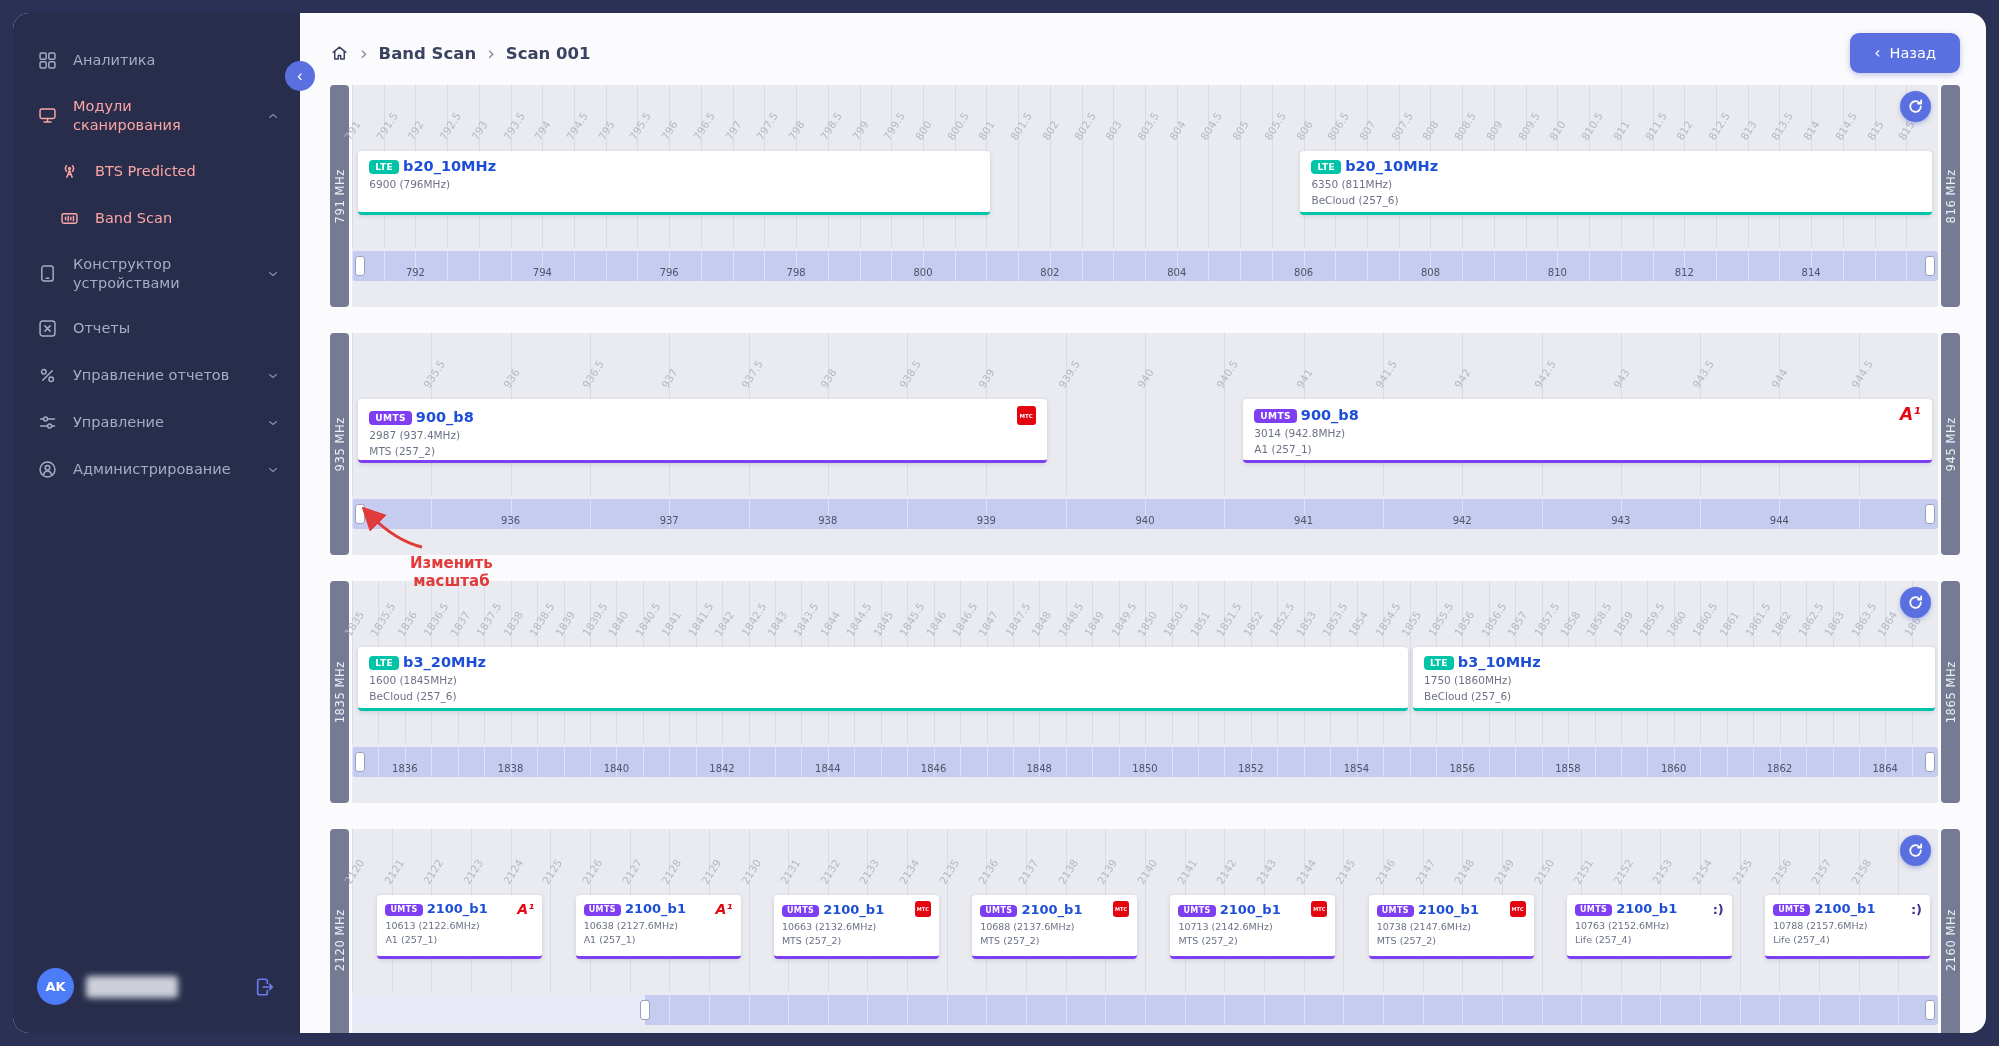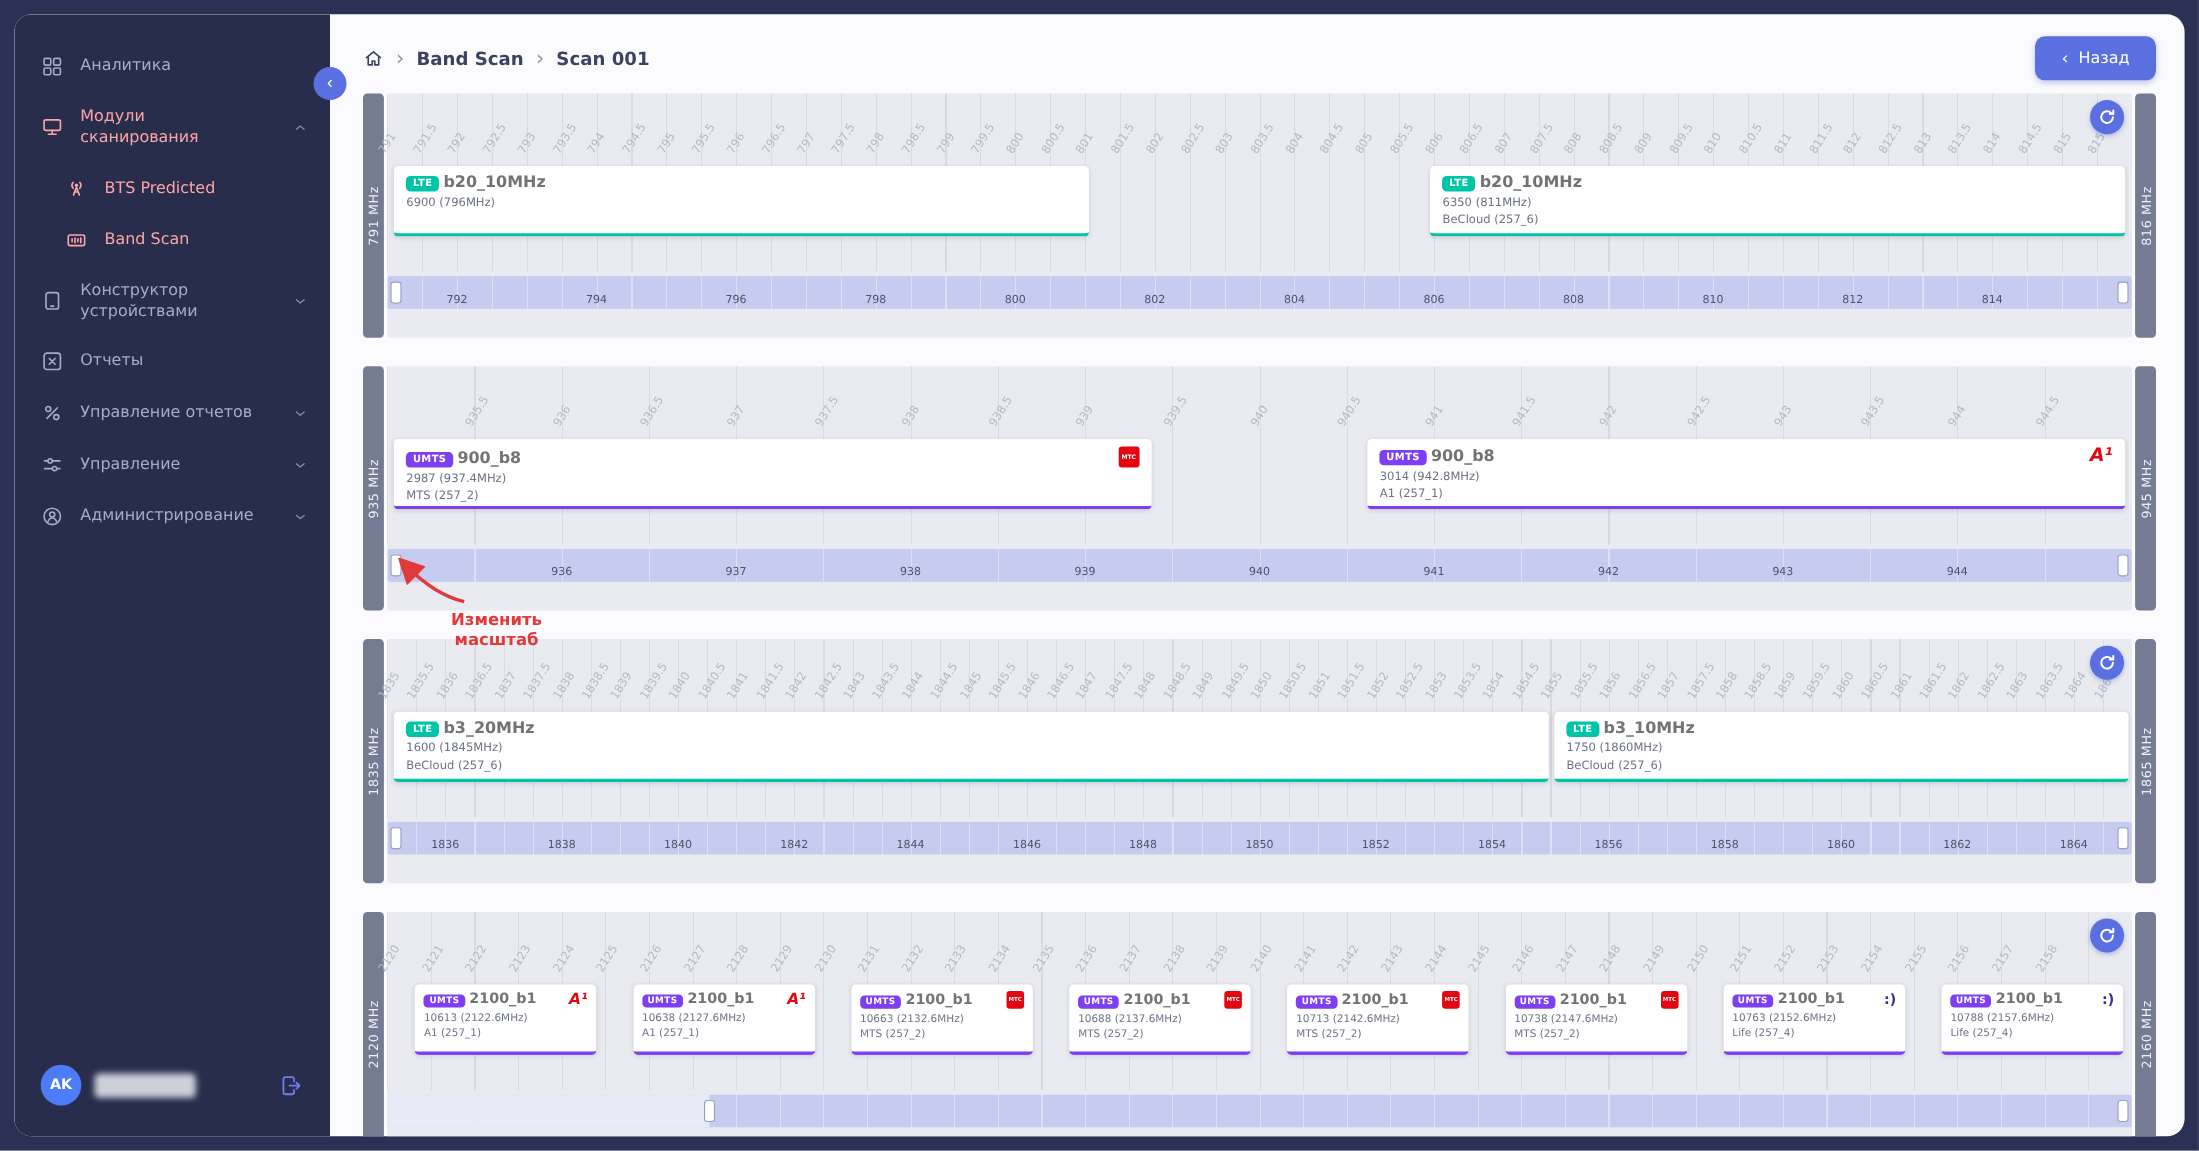--- a/index.html
+++ b/index.html
@@ -38,21 +38,21 @@
   .vbar{width:19px;flex:none;border-radius:4px;background:#747b92;display:flex;align-items:center;justify-content:center}
   .vbar span{writing-mode:vertical-rl;transform:rotate(180deg);font-size:11.5px;color:#eff0f5;letter-spacing:.6px;white-space:nowrap}
   .pcenter{flex:1;margin:0 3px;background:#eaebf0;position:relative;border-radius:2px}
   .pcenter::before{content:"";position:absolute;left:0;right:0;top:0;bottom:60px;background:repeating-linear-gradient(to right,#d9dae3 0 1px,transparent 1px var(--tick));pointer-events:none}
   .ruler{position:absolute;left:0;right:0;top:0;height:62px}
   .tick{position:absolute;bottom:5px;transform:rotate(-58deg);transform-origin:0 100%;font-size:10.5px;color:#b4b7c6;white-space:nowrap}
   .cards{position:absolute;top:66px;left:0;right:0;height:68px}
   .card{position:absolute;top:0;height:64px;background:#fff;border-radius:4px;border-bottom:3px solid #00c4a7;box-shadow:0 1px 4px rgba(40,45,75,.15);padding:7px 11px 4px;overflow:hidden;cursor:pointer}
   .card-top{display:flex;align-items:flex-end;gap:4px;margin-bottom:3px}
   .badge{color:#fff;font-size:9px;font-weight:700;padding:2.5px 6px;border-radius:4px;letter-spacing:.4px;line-height:1}
-  .card-name{font-size:14.5px;font-weight:700;color:#737373;white-space:nowrap}
+  .card-name{font-size:14.5px;font-weight:700;color:#1d4ed8;white-space:nowrap}
   .card-line{font-size:10.5px;color:#6c7287;line-height:1.5;white-space:nowrap}
   .card.small{padding:6px 8px 4px}
   .card.small .card-name{font-size:13px}
   .card.small .badge{font-size:8px;padding:2px 5px}
   .card.small .card-line{font-size:9.5px;line-height:1.45}
   .logo-mts{margin-left:auto;width:19px;height:19px;background:#e30611;border-radius:3px;color:#fff;font-size:5.5px;font-weight:700;display:flex;align-items:center;justify-content:center;flex:none}
   .logo-a1{margin-left:auto;color:#e30613;font-weight:800;font-style:italic;font-size:17px;line-height:1;flex:none}
   .logo-life{margin-left:auto;color:#452d8f;font-weight:800;font-size:15px;line-height:1;flex:none}
   .card.small .logo-a1{font-size:14px}
   .card.small .logo-mts{width:16px;height:16px;font-size:5px}

